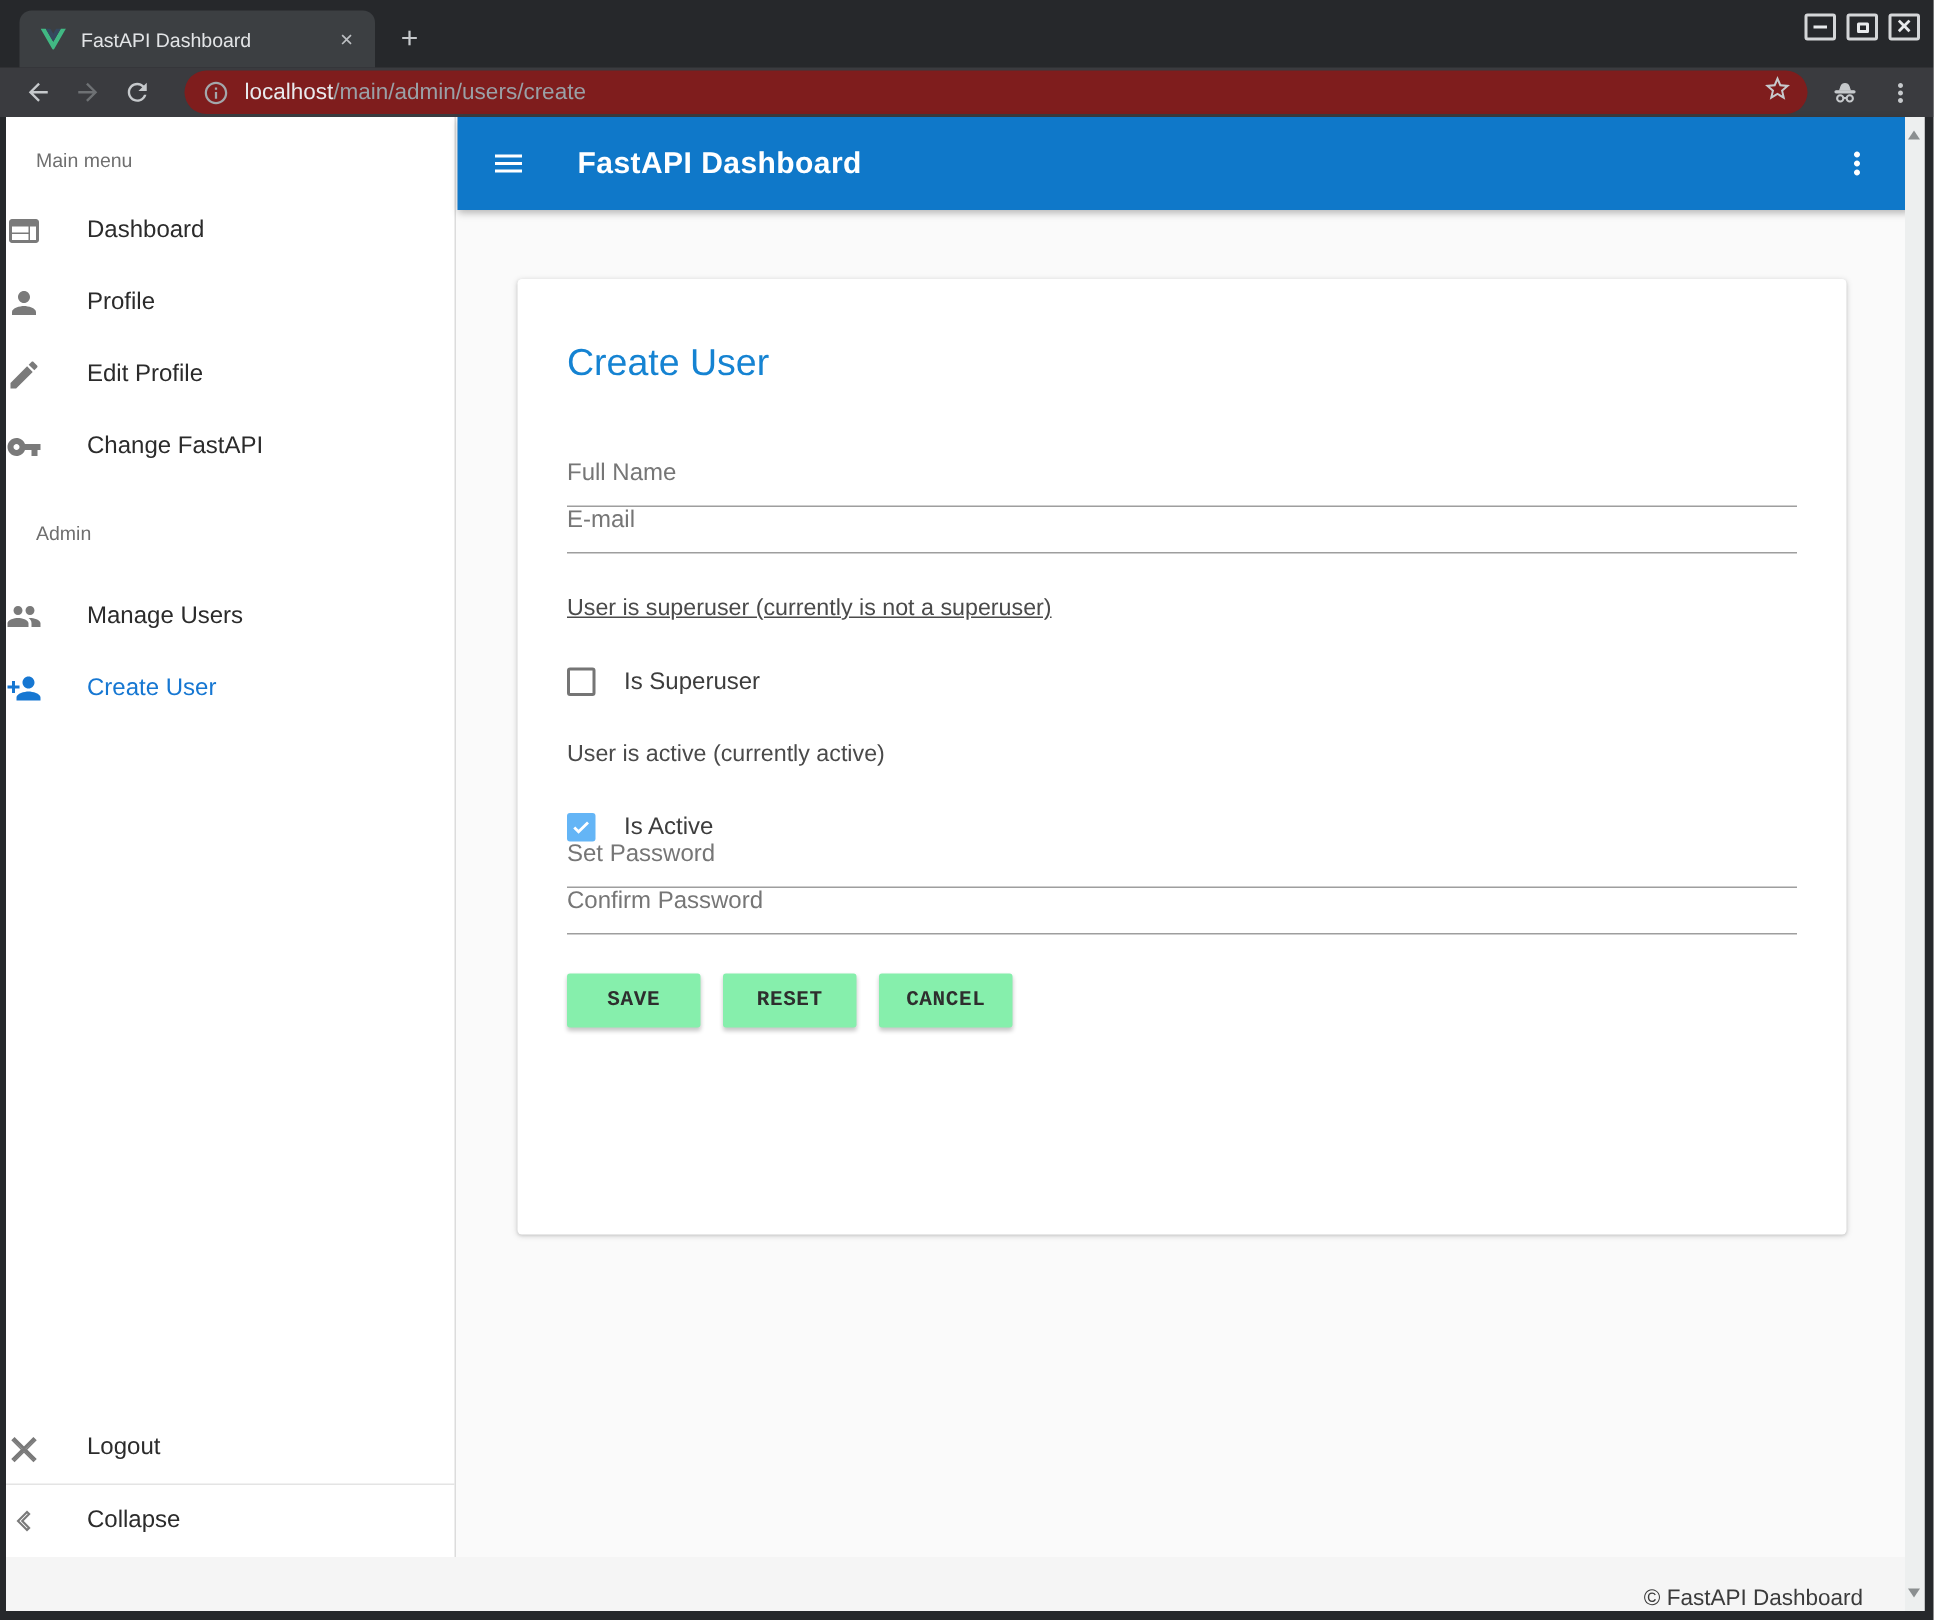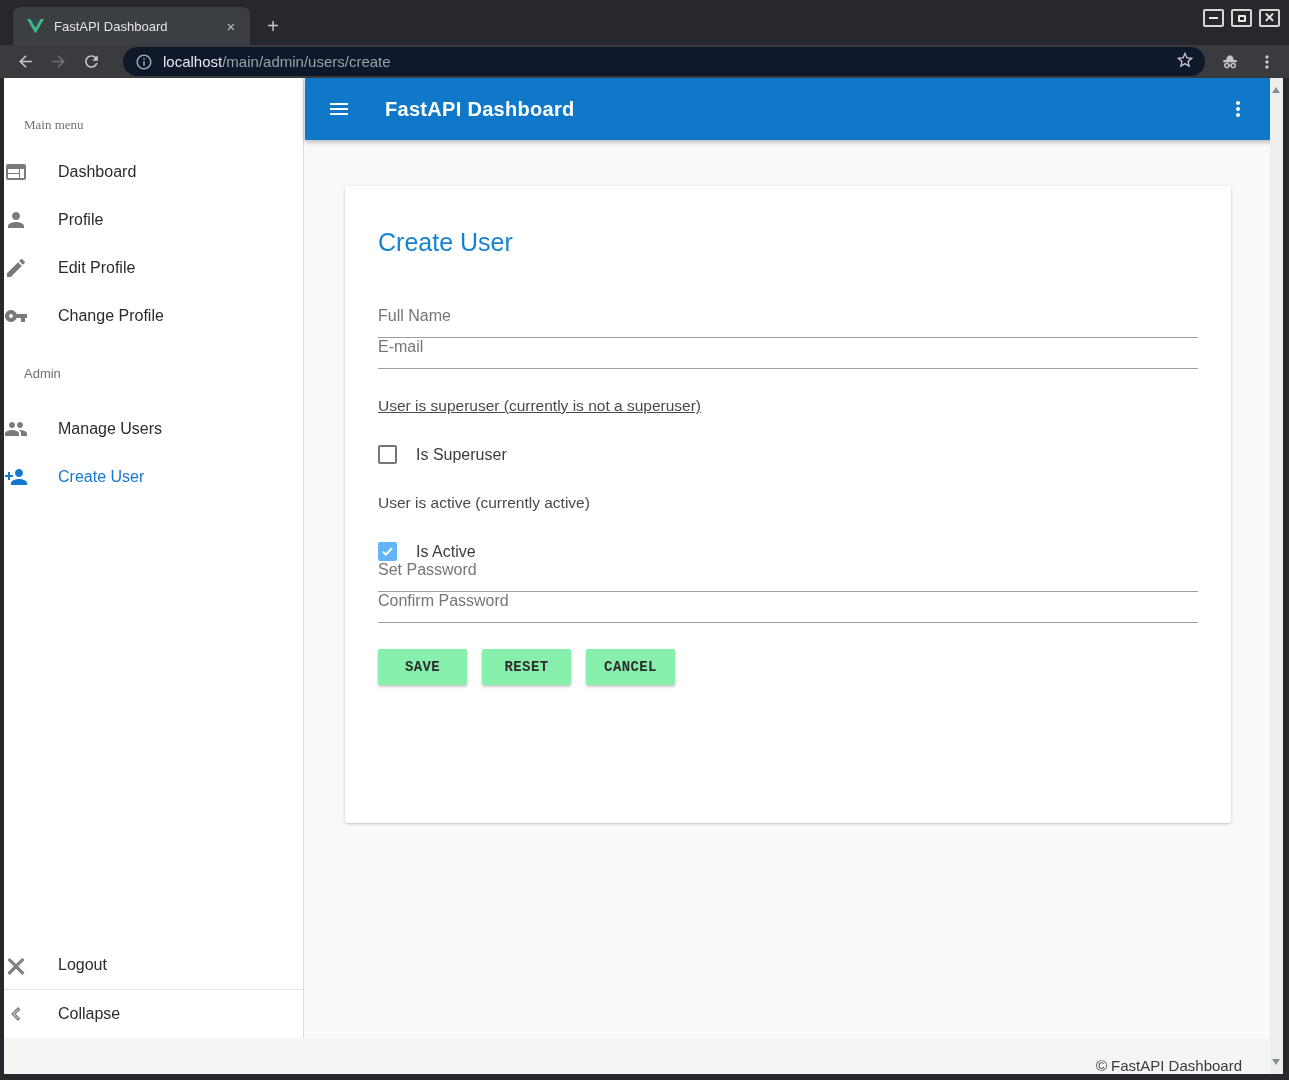--- a/index.html
+++ b/index.html
@@ -27,41 +27,41 @@
   .win-btn .x { color:#e8eaec; font-size:13px; font-weight:bold; line-height:1;
                 margin-top:-1px; }
 
   
   .toolbar { position:absolute; left:0; top:45px; width:1289px; height:33px; background:#3a3b3f;
              display:flex; align-items:center; padding:0 10px 0 13px; }
   .nav-ico { width:24px; height:24px; margin-right:9px; display:flex; align-items:center;
              justify-content:center; flex:0 0 auto; }
   .nav-ico svg { width:19px; height:19px; fill:#c6c9cc; }
   .nav-ico.disabled svg { fill:#6e7174; }
-  .omnibox { flex:1; height:29px; margin-left:11px; background:#0f172a; border-radius:15px;
+  .omnibox { flex:1; height:29px; margin-left:11px; background:#7f1d1d; border-radius:15px;
              display:flex; align-items:center; padding:0 10px 0 12px; }
   .omni-info { width:18px; height:18px; flex:0 0 auto; }
   .omni-info svg { width:18px; height:18px; fill:#a3a7ab; }
   .omni-url { margin-left:10px; font-size:15px; color:#9aa0a6; white-space:nowrap; }
   .omni-url .host { color:#e8eaed; }
   .omni-spacer { flex:1; }
   .omni-star svg { width:20px; height:20px; fill:#c6c9cc; }
   .tool-right { display:flex; align-items:center; flex:0 0 auto; }
   .tool-ico { width:24px; height:24px; margin-left:13px; display:flex; align-items:center;
               justify-content:center; }
   .tool-ico svg { width:20px; height:20px; fill:#c6c9cc; stroke:#c6c9cc; }
 
   
   .app { position:absolute; left:4px; top:78px; width:1279px; height:996px; background:#fafafa; }
 
   
   .sidebar { position:absolute; left:0; top:0; width:300px; height:960px; background:#ffffff;
              border-right:1px solid #dcdcdc; display:flex; flex-direction:column; }
   .side-caption { font-size:13px; color:#6f6f6f; padding-left:20px; line-height:16px; }
-  .cap-1 { padding-top:39px; padding-bottom:15px;font-family:Liberation Serif, serif; }
+  .cap-1 { padding-top:21px; padding-bottom:15px; }
   .cap-2 { padding-top:26px; padding-bottom:23px; }
   .side-item { height:48px; display:flex; align-items:center; cursor:pointer; }
   .side-item .mi { width:24px; height:24px; flex:0 0 auto; }
   .side-item .mi svg { width:24px; height:24px; fill:#7a7a7a; }
   .side-item .lbl { margin-left:30px; font-size:16px; color:#2b2b2b; }
   .side-item.active .mi svg { fill:#1677d2; }
   .side-item.active .lbl { color:#1677d2; }
   .side-bottom { margin-top:auto; }
   .side-divider { height:1px; background:#e4e4e4; }
 
@@ -224,21 +224,21 @@
         </span>
         <span class="lbl">Edit Profile</span>
       </div>
 
       <div class="side-item">
         <span class="mi">
           <svg viewBox="0 0 24 24">
               <path d="M12.65 10C11.83 7.67 9.61 6 7 6c-3.31 0-6 2.69-6 6s2.69 6 6 6c2.61 0 4.83-1.67 5.65-4H17v4h4v-4h2v-4H12.65zM7 14c-1.1 0-2-.9-2-2s.9-2 2-2 2 .9 2 2-.9 2-2 2z"></path>
             </svg>
         </span>
-        <span class="lbl">Change Profile</span>
+        <span class="lbl">Change FastAPI</span>
       </div>
 
       <div class="side-caption cap-2">Admin</div>
 
       <div class="side-item">
         <span class="mi">
           <svg viewBox="0 0 24 24">
               <path d="M16 11c1.66 0 2.99-1.34 2.99-3S17.66 5 16 5c-1.66 0-3 1.34-3 3s1.34 3 3 3zm-8 0c1.66 0 2.99-1.34 2.99-3S9.66 5 8 5C6.34 5 5 6.34 5 8s1.34 3 3 3zm0 2c-2.33 0-7 1.17-7 3.5V19h14v-2.5c0-2.33-4.67-3.5-7-3.5zm8 0c-.29 0-.62.02-.97.05 1.16.84 1.97 1.97 1.97 3.45V19h6v-2.5c0-2.33-4.67-3.5-7-3.5z"></path>
             </svg>
         </span>

